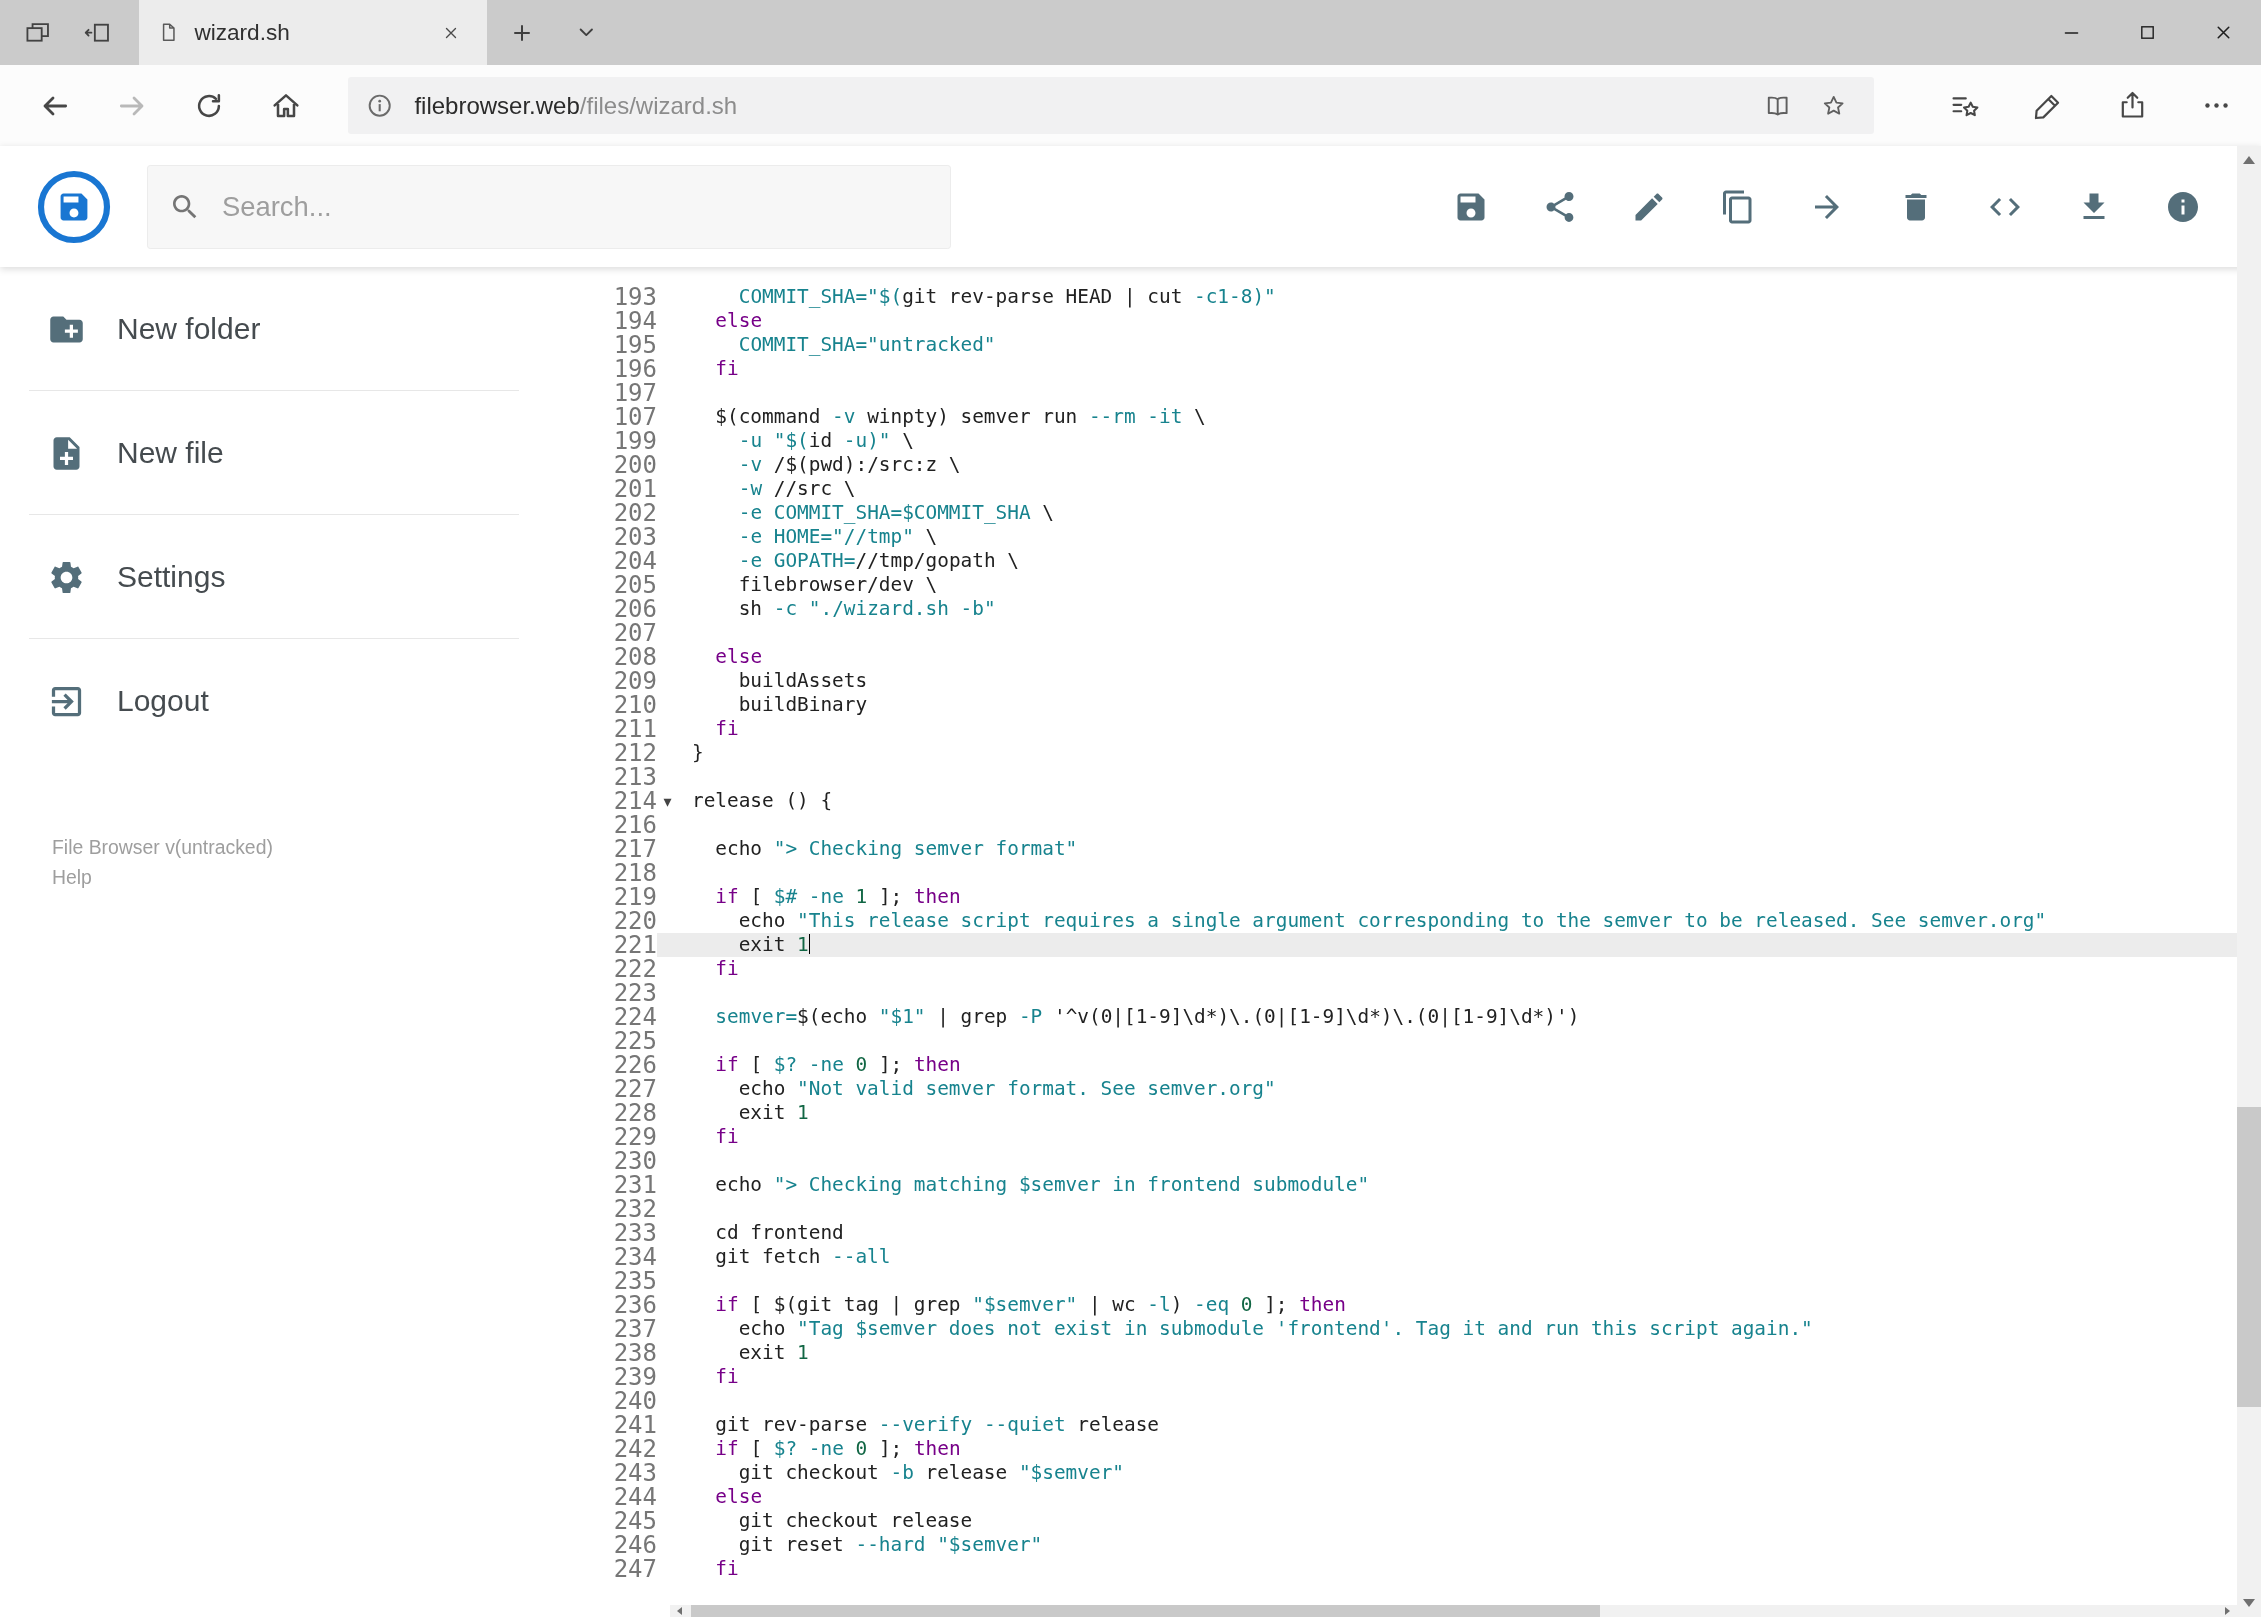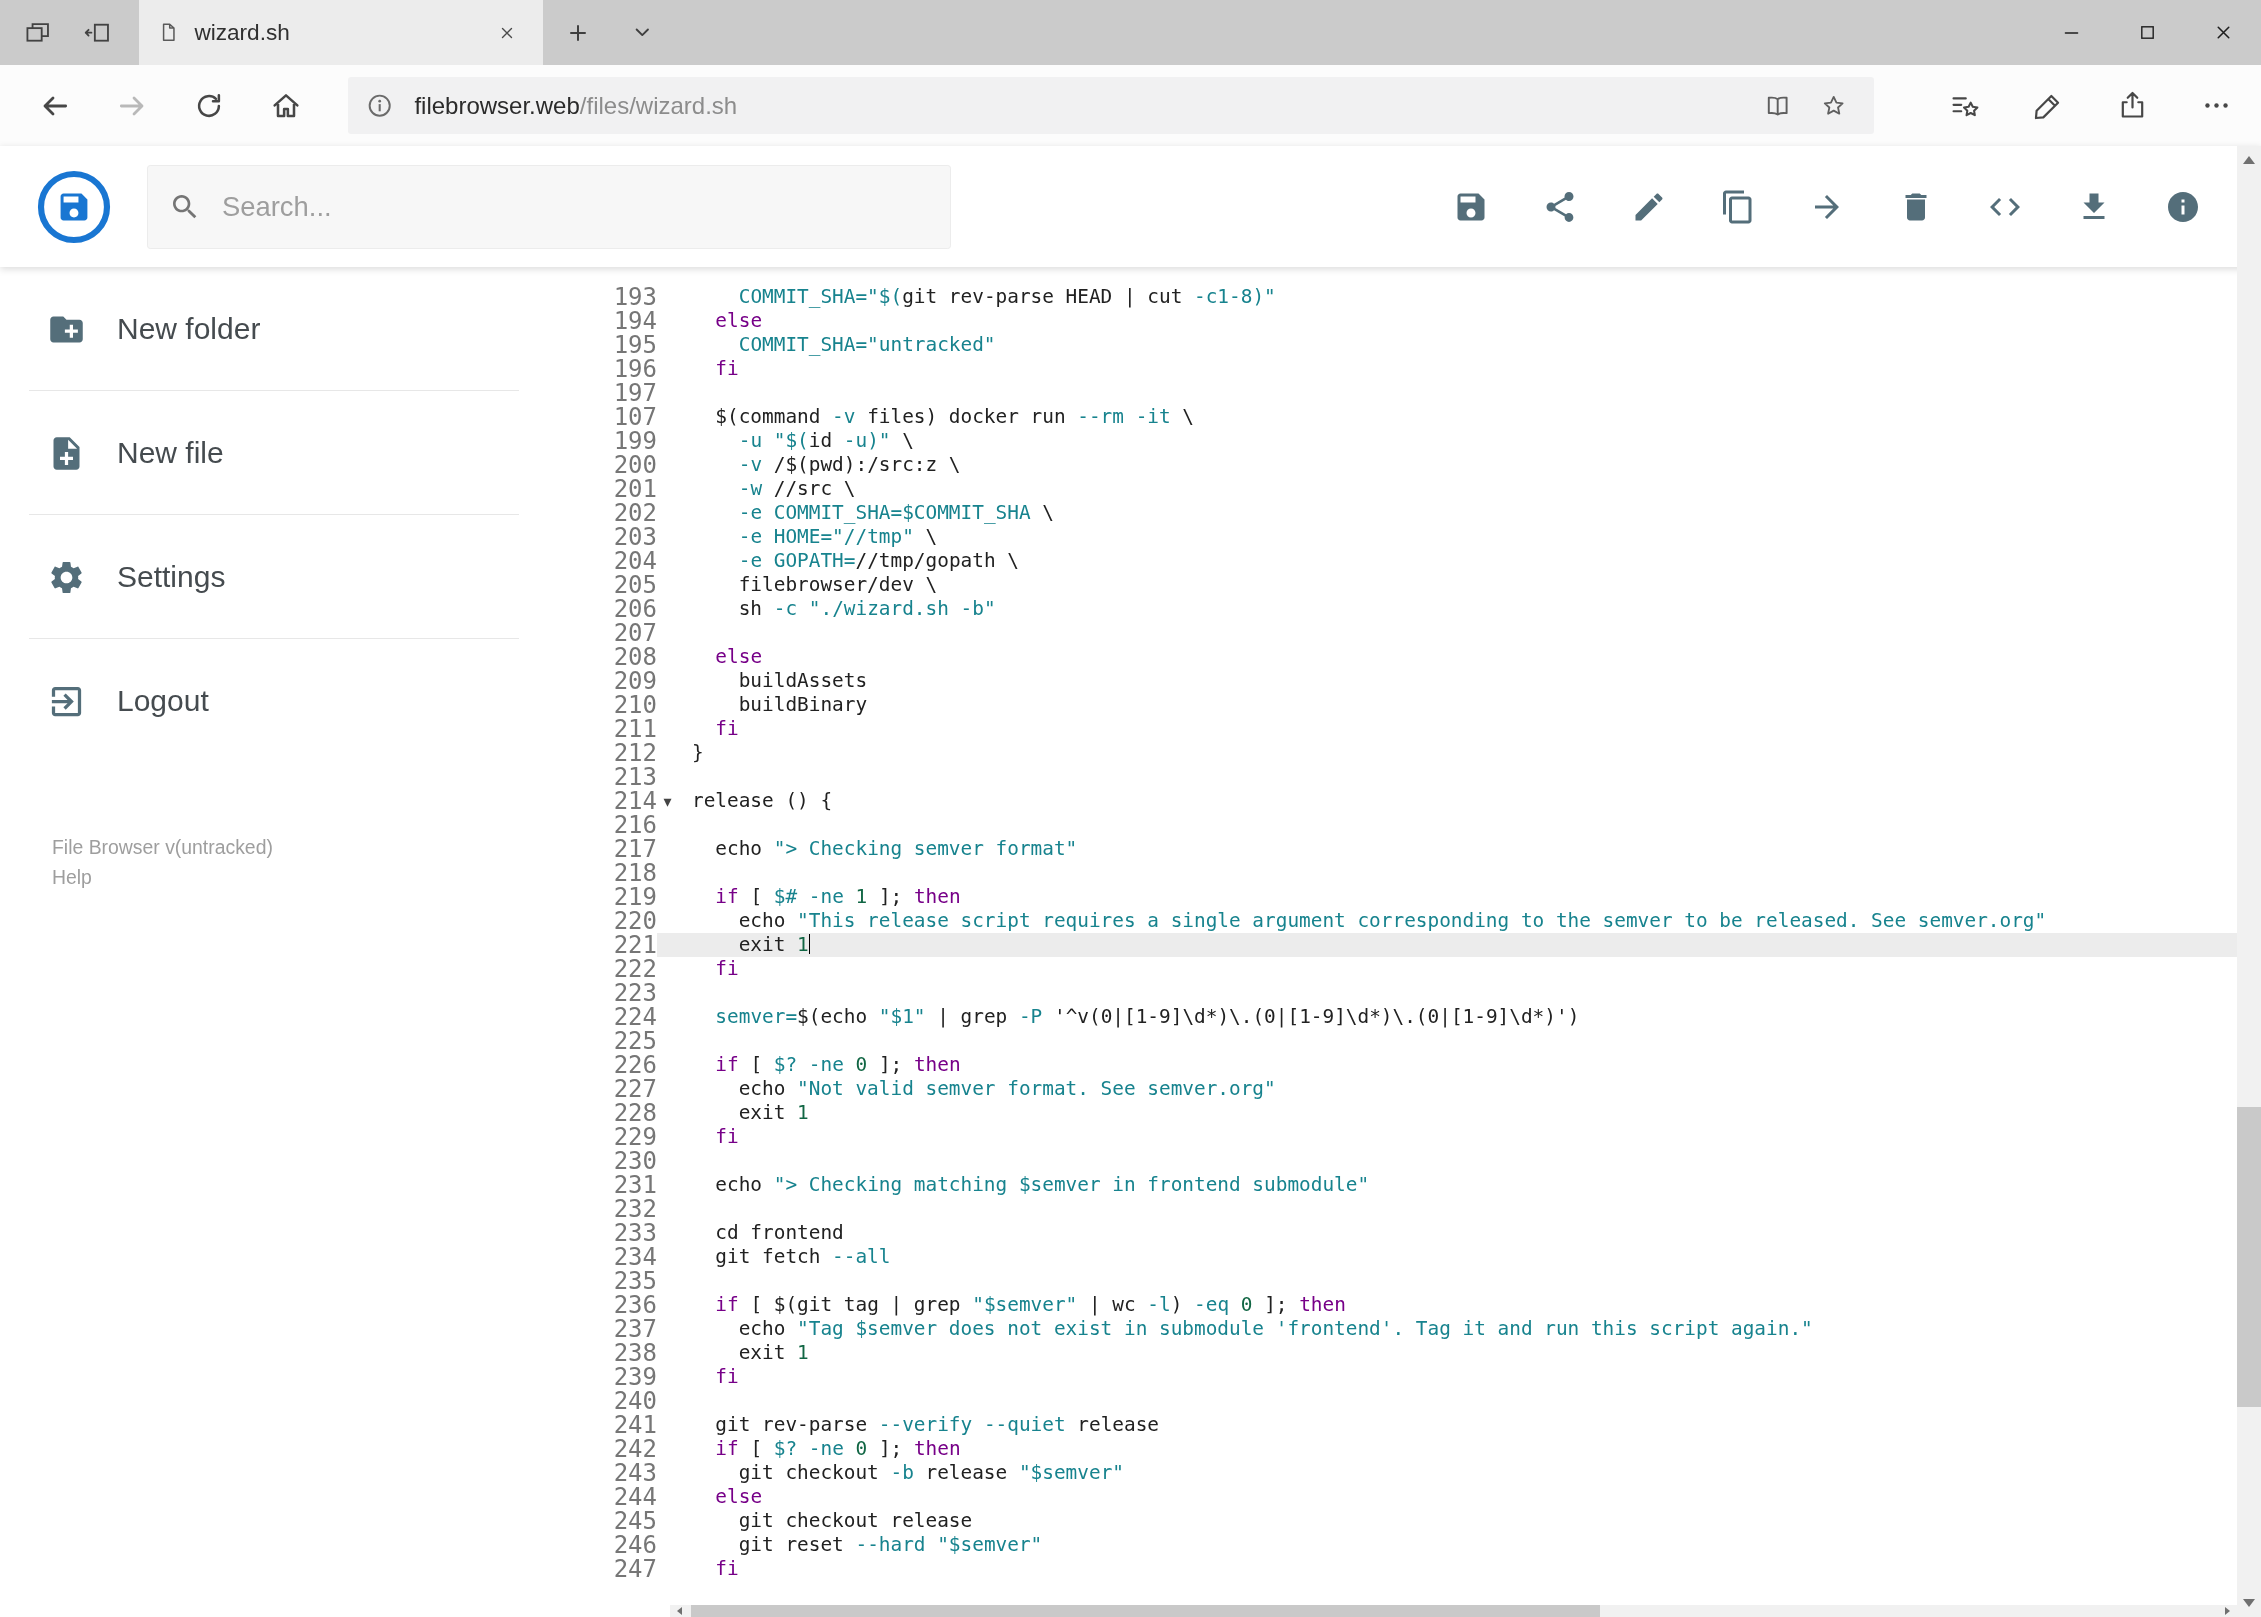--- a/index.html
+++ b/index.html
@@ -7,21 +7,21 @@
   body{font-family:"Liberation Sans",sans-serif;background:#fff;overflow:hidden;position:relative;color:#222;}
   button{background:none;border:none;padding:0;font:inherit;color:inherit;}
   .icon{display:inline-flex;align-items:center;justify-content:center;}
   .icon svg{width:100%;height:100%;display:block;}
 
   
   .tabbar{height:65px;background:#cbcbcb;display:flex;align-items:stretch;}
   .tab-aside-group{display:flex;align-items:stretch;padding-left:8px;}
   .tab-aside-btn{width:60px;display:flex;align-items:center;justify-content:center;color:#424242;}
   .tab-aside-btn .icon{width:27.4px;height:27.4px;}
-  .tab{width:404px;margin-left:11.3px;background:#ececec;display:flex;align-items:center;padding:0 18px;gap:14.5px;}
+  .tab{width:348px;margin-left:11.3px;background:#ececec;display:flex;align-items:center;padding:0 18px;gap:14.5px;}
   .tab-favicon{width:22.6px;height:22.6px;color:#5a5a5a;flex:none;}
   .tab-title{flex:1;font-size:22.6px;color:#303030;white-space:nowrap;overflow:hidden;}
   .tab-close{width:36px;height:36px;display:flex;align-items:center;justify-content:center;color:#4a4a4a;}
   .tab-close .icon{width:18px;height:18px;}
   .newtab-btn{width:69px;display:flex;align-items:center;justify-content:center;color:#3f3f3f;}
   .newtab-btn .icon{width:24px;height:24px;}
   .tab-chevron-btn{width:60px;display:flex;align-items:center;justify-content:center;color:#3f3f3f;}
   .tab-chevron-btn .icon{width:22.6px;height:22.6px;}
   .tabbar-spacer{flex:1;}
   .win-controls{display:flex;align-items:stretch;}
@@ -384,21 +384,21 @@
         </div>
       </nav>
 
       <div class="editor">
         <div class="code-area">
             <div class="code-line"><div class="ln-gutter">193</div><div class="fold-col"></div><div class="line-text"><span class="tp">    </span><span class="tt">COMMIT_SHA="$(</span><span class="tp">git rev-parse HEAD | cut </span><span class="tt">-c1-8</span><span class="tt">)"</span></div></div>
             <div class="code-line"><div class="ln-gutter">194</div><div class="fold-col"></div><div class="line-text"><span class="tp">  </span><span class="tk">else</span></div></div>
             <div class="code-line"><div class="ln-gutter">195</div><div class="fold-col"></div><div class="line-text"><span class="tp">    </span><span class="tt">COMMIT_SHA="untracked"</span></div></div>
             <div class="code-line"><div class="ln-gutter">196</div><div class="fold-col"></div><div class="line-text"><span class="tp">  </span><span class="tk">fi</span></div></div>
             <div class="code-line"><div class="ln-gutter">197</div><div class="fold-col"></div><div class="line-text"></div></div>
-            <div class="code-line"><div class="ln-gutter">107</div><div class="fold-col"></div><div class="line-text"><span class="tp">  $(command </span><span class="tt">-v</span><span class="tp"> files) docker run </span><span class="tt">--rm</span><span class="tp"> </span><span class="tt">-it</span><span class="tp"> \</span></div></div>
+            <div class="code-line"><div class="ln-gutter">107</div><div class="fold-col"></div><div class="line-text"><span class="tp">  $(command </span><span class="tt">-v</span><span class="tp"> winpty) semver run </span><span class="tt">--rm</span><span class="tp"> </span><span class="tt">-it</span><span class="tp"> \</span></div></div>
             <div class="code-line"><div class="ln-gutter">199</div><div class="fold-col"></div><div class="line-text"><span class="tp">    </span><span class="tt">-u</span><span class="tp"> </span><span class="tt">"$(</span><span class="tp">id </span><span class="tt">-u</span><span class="tt">)"</span><span class="tp"> \</span></div></div>
             <div class="code-line"><div class="ln-gutter">200</div><div class="fold-col"></div><div class="line-text"><span class="tp">    </span><span class="tt">-v</span><span class="tp"> /$(pwd):/src:z \</span></div></div>
             <div class="code-line"><div class="ln-gutter">201</div><div class="fold-col"></div><div class="line-text"><span class="tp">    </span><span class="tt">-w</span><span class="tp"> //src \</span></div></div>
             <div class="code-line"><div class="ln-gutter">202</div><div class="fold-col"></div><div class="line-text"><span class="tp">    </span><span class="tt">-e</span><span class="tp"> </span><span class="tt">COMMIT_SHA=$COMMIT_SHA</span><span class="tp"> \</span></div></div>
             <div class="code-line"><div class="ln-gutter">203</div><div class="fold-col"></div><div class="line-text"><span class="tp">    </span><span class="tt">-e</span><span class="tp"> </span><span class="tt">HOME="//tmp"</span><span class="tp"> \</span></div></div>
             <div class="code-line"><div class="ln-gutter">204</div><div class="fold-col"></div><div class="line-text"><span class="tp">    </span><span class="tt">-e</span><span class="tp"> </span><span class="tt">GOPATH=</span><span class="tp">//tmp/gopath \</span></div></div>
             <div class="code-line"><div class="ln-gutter">205</div><div class="fold-col"></div><div class="line-text"><span class="tp">    filebrowser/dev \</span></div></div>
             <div class="code-line"><div class="ln-gutter">206</div><div class="fold-col"></div><div class="line-text"><span class="tp">    sh </span><span class="tt">-c</span><span class="tp"> </span><span class="tt">"./wizard.sh -b"</span></div></div>
             <div class="code-line"><div class="ln-gutter">207</div><div class="fold-col"></div><div class="line-text"></div></div>
             <div class="code-line"><div class="ln-gutter">208</div><div class="fold-col"></div><div class="line-text"><span class="tp">  </span><span class="tk">else</span></div></div>

